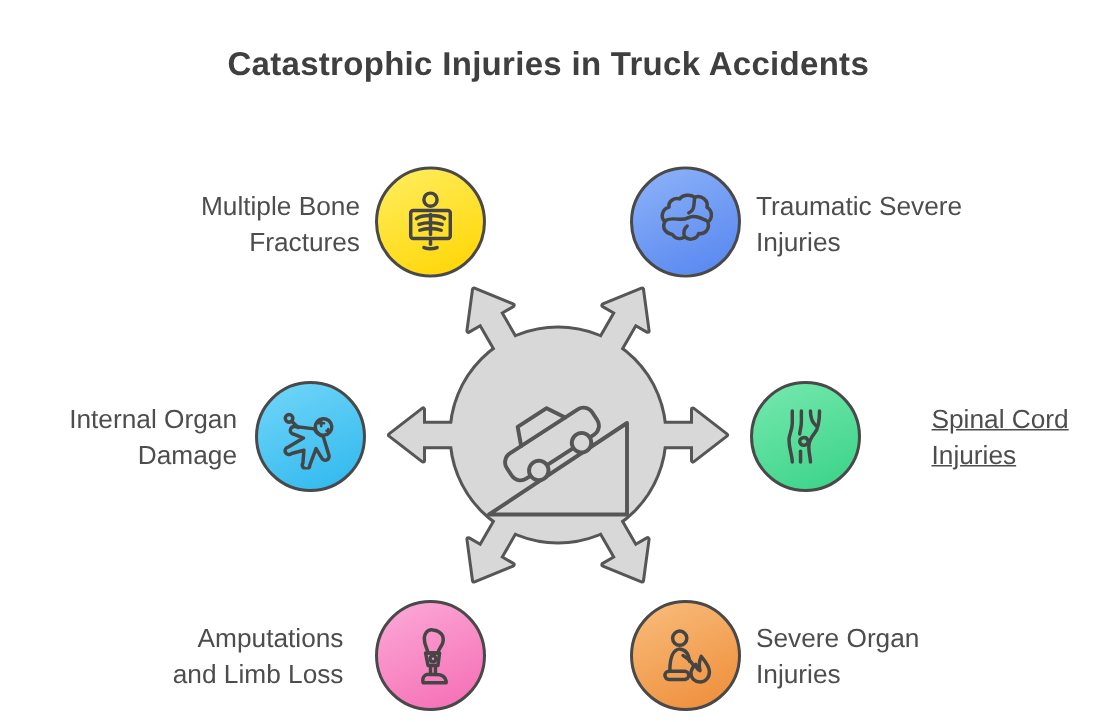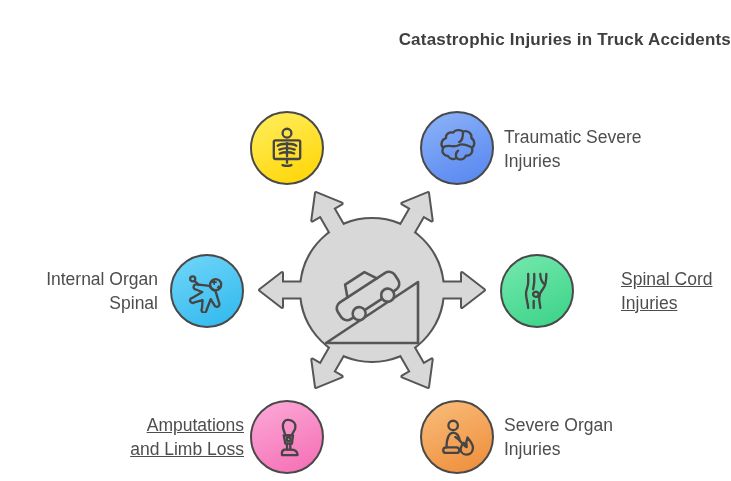--- a/index.html
+++ b/index.html
@@ -1,22 +1,22 @@
 <!DOCTYPE html>
 <html><head>
 <meta charset="utf-8">
 <style>
   html,body{margin:0;padding:0;background:#ffffff;}
   #stage{
     position:relative;width:731px;height:481px;background:#ffffff;
     font-family:"Liberation Sans", sans-serif;overflow:hidden;
   }
   .title{
-    position:absolute;top:30px;left:0;width:731px;text-align:right;
-    font-size:17px;font-weight:700;color:#3f3f3f;letter-spacing:.2px;
+    position:absolute;top:30px;left:0;width:731px;text-align:center;
+    font-size:22px;font-weight:700;color:#3f3f3f;letter-spacing:.2px;
   }
   .hub{position:absolute;left:252px;top:170px;width:240px;height:240px;}
   .badge{
     position:absolute;width:74px;height:74px;border-radius:50%;
     border:2.5px solid #494949;box-sizing:border-box;
     display:flex;align-items:center;justify-content:center;
   }
   .badge svg{width:44px;height:44px;}
   .badge svg *{stroke:#454545;stroke-width:2.1;fill:none;stroke-linecap:round;stroke-linejoin:round;}
   .b-bone{left:250px;top:111px;}
@@ -28,21 +28,21 @@
   .label{
     position:absolute;font-size:17.5px;line-height:24px;color:#4d4d4d;
     white-space:pre-line;
   }
   .l-left{text-align:right;}
   .l-right{text-align:left;}
   .l-bone{left:60px;top:125px;width:180px;}
   .l-brain{left:504px;top:125px;width:180px;}
   .l-organ{left:0px;top:267px;width:158px;}
   .l-spinal{left:621px;top:267px;width:140px;text-decoration:underline;}
-  .l-amp{left:64px;top:413px;width:180px;text-decoration:underline;}
+  .l-amp{left:49px;top:413px;width:180px;}
   .l-burn{left:504px;top:413px;width:180px;}
 </style>
 </head>
 <body>
 
 <div id="stage">
 
   <div class="title">Catastrophic Injuries in Truck Accidents</div>
 
   <svg class="hub" viewBox="0 0 240 240">
@@ -131,24 +131,26 @@
   <div class="badge b-burn" style="background: linear-gradient(155deg, rgb(249, 189, 124), rgb(238, 140, 56)); border-color: rgb(73, 73, 73);">
     <svg viewBox="0 0 40 40">
       <circle cx="16.5" cy="9.5" r="4.3"></circle>
       <path d="M10.5,29.5 C10.5,23 12,16.5 16.5,16 C20.5,16.3 22,19.5 22.5,23.5"></path>
       <path d="M18.5,20 C21,21.5 23,23 24.5,25.5"></path>
       <rect x="7.5" y="29.5" width="14.5" height="5" rx="2.5"></rect>
       <path d="M29.5,20.5 C32,23.5 34.5,26.5 34.5,29.8 C34.5,33.5 32,36 28.8,36 C25.6,36 23.3,33.8 23.3,30.8 C23.3,28.6 24.4,27 26.2,25.3 C26.4,27.4 27.2,28.5 28.8,29.2 C28,26 28.3,23.3 29.5,20.5 Z"></path>
     </svg>
   </div>
 
+  <div class="label l-left l-bone">Multiple Bone
+Fractures</div>
   <div class="label l-right l-brain">Traumatic Severe
 Injuries</div>
   <div class="label l-left l-organ">Internal Organ
-Spinal</div>
+Damage</div>
   <div class="label l-right l-spinal">Spinal Cord
 Injuries</div>
   <div class="label l-left l-amp">Amputations
 and Limb Loss</div>
   <div class="label l-right l-burn">Severe Organ
 Injuries</div>
 
 </div>
 
 </body></html>

